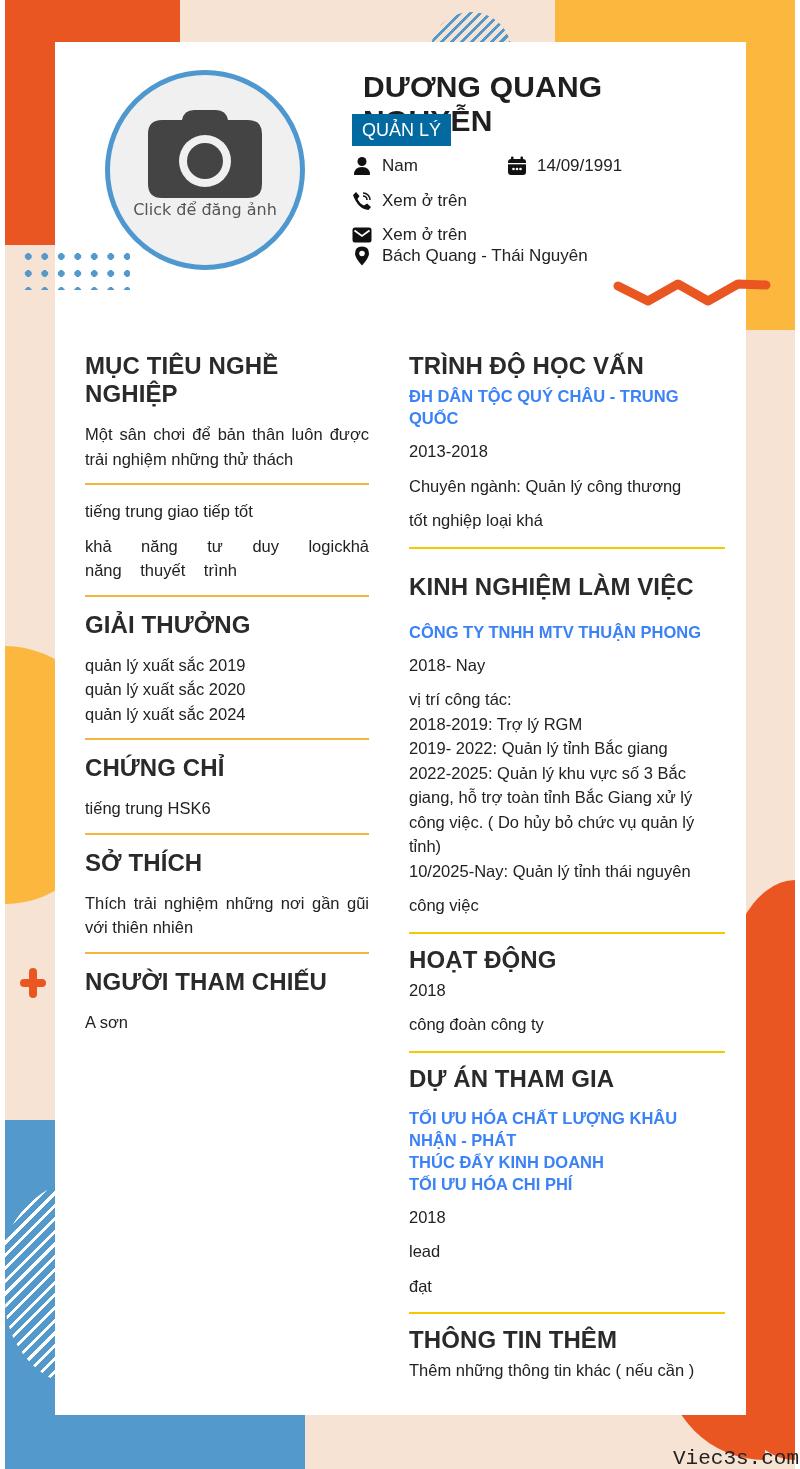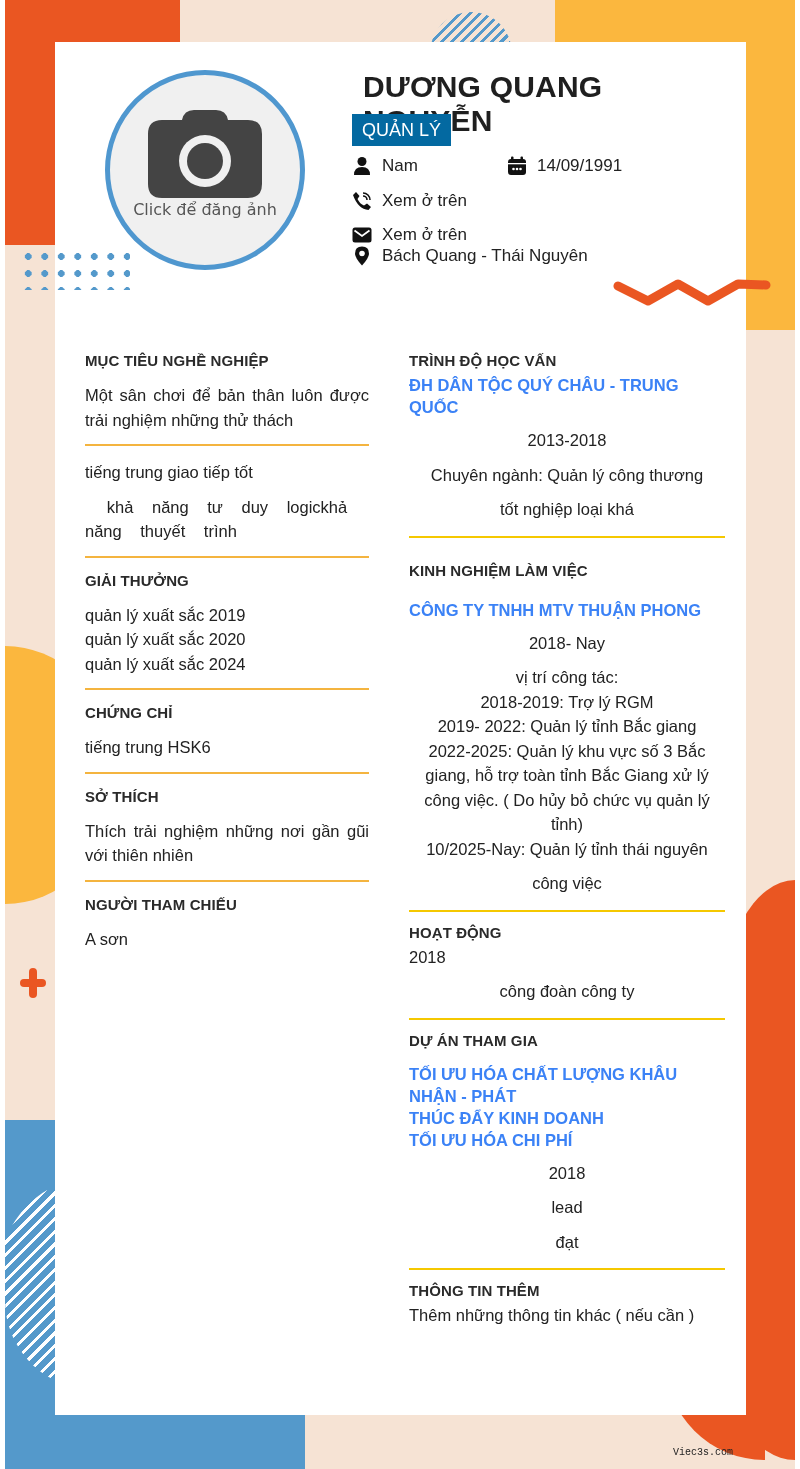--- a/index.html
+++ b/index.html
@@ -86,32 +86,32 @@
   .info-row {
     position: absolute; display: flex; align-items: flex-start; font-size: 17px; color: #222;
   }
   .info-row svg { width: 20px; height: 20px; margin-right: 10px; flex-shrink: 0; }
 
   .col { position: absolute; top: 310px; }
   .col-left { left: 30px; width: 284px; }
   .col-right { left: 354px; width: 316px; }
   .section { }
   .section-title {
-    font-size: 15px; font-weight: bold; color: #2a2a2a; margin-bottom: 14px; letter-spacing: 0.1px;
+    font-size: 24px; font-weight: bold; color: #2a2a2a; margin-bottom: 14px; letter-spacing: 0.1px;
   }
   .section-divider { height: 2px; background: #f4b43f; margin: 12px 0 14px; }
   .col-right .section-divider { background: #f5c800; margin: 14px 0 24px; }
   .p { font-size: 16.5px; line-height: 24.5px; color: #222; }
   .justify { text-align: justify; }
-  .gap { margin-top: 10px; text-align: center; }
+  .gap { margin-top: 10px; }
   .bold-title { font-size: 16.5px; font-weight: bold; color: #3b82f6; line-height: 22px; }
 
   .watermark {
     position: absolute; left: 673px; top: 1447px;
-    font-family: "Liberation Mono", "DejaVu Sans Mono", monospace; font-size: 10px; color: #222; text-align: center;
+    font-family: "Liberation Mono", "DejaVu Sans Mono", monospace; font-size: 21px; color: #222; text-align: center;
   }
 </style>
 </head>
 <body>
 
 <div class="frame-edge" style="left:0"></div>
 <div class="frame-edge" style="right:0"></div>
 <div class="deco deco-orange-tl"></div>
 <div class="deco deco-yellow-tr"></div>
 <div class="deco deco-stripes-top"></div>

